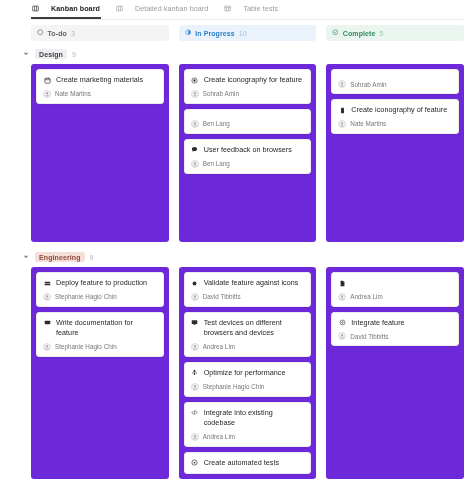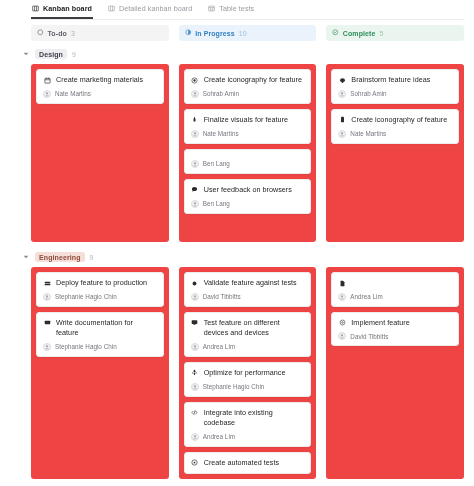--- a/index.html
+++ b/index.html
@@ -27,21 +27,21 @@
     content: "";
     position: absolute;
     left: 31px; right: 10px; bottom: 0;
     height: 1px;
     background: #ececee;
   }
   .tab {
     position: relative;
     display: flex;
     align-items: center;
-    gap: 4px;
+    gap: 12px;
     height: 19px;
     padding: 0 1px 3px 1px;
     font-size: 7.2px;
     color: #9a9aa2;
     cursor: pointer;
     white-space: nowrap;
     letter-spacing: .05px;
   }
   .tab.active { color: #1d1d20; font-weight: bold; }
   .tab.active::after {
@@ -112,21 +112,21 @@
     letter-spacing: .1px;
   }
   .group-tag.design { background:#ededf2; color:#3f3f46; }
   .group-tag.engineering { background:#f7dfd9; color:#8c4b3c; }
   .group-count { font-size: 7px; color: #b6b6bd; }
 
   
   .lanes { display: flex; gap: 10px; align-items: stretch; }
   .lane {
     flex: 1 1 0;
-    background: #ef4444;
+    background: #6d28d9;
     border-radius: 3px;
     padding: 5px;
     display: flex;
     flex-direction: column;
     gap: 5px;
   }
 
   
   .card {
     background: #ffffff;
@@ -292,39 +292,20 @@
             <span class="avatar">
               <svg width="8" height="8" viewBox="0 0 16 16">
                   <circle cx="8" cy="6" r="2.6" fill="#9a9aa4"></circle>
                   <path d="M2.8 14.5a5.2 5.2 0 0110.4 0z" fill="#c9c9d0"></path>
                 </svg>
             </span>
             <span>Sohrab Amin</span>
           </div>
         </div>
 
-        <div class="card">
-          <div class="card-title">
-            <span class="tico">
-              <svg width="7" height="7" viewBox="0 0 16 16" fill="currentColor">
-                <path d="M8 1.2l2.2 5.4v6.2H5.8V6.6z"></path>
-              </svg>
-            </span>
-            <span>Finalize visuals for feature</span>
-          </div>
-          <div class="card-assignee">
-            <span class="avatar">
-              <svg width="8" height="8" viewBox="0 0 16 16">
-                  <circle cx="8" cy="6" r="2.6" fill="#9a9aa4"></circle>
-                  <path d="M2.8 14.5a5.2 5.2 0 0110.4 0z" fill="#c9c9d0"></path>
-                </svg>
-            </span>
-            <span>Nate Martins</span>
-          </div>
-        </div>
 
         <div class="card">
           <div class="card-assignee">
             <span class="avatar">
               <svg width="8" height="8" viewBox="0 0 16 16">
                   <circle cx="8" cy="6" r="2.6" fill="#9a9aa4"></circle>
                   <path d="M2.8 14.5a5.2 5.2 0 0110.4 0z" fill="#c9c9d0"></path>
                 </svg>
             </span>
             <span>Ben Lang</span>
@@ -349,29 +330,20 @@
             </span>
             <span>Ben Lang</span>
           </div>
         </div>
 
       </div>
 
       <div class="lane">
 
         <div class="card">
-          <div class="card-title">
-            <span class="tico">
-              <svg width="7" height="7" viewBox="0 0 16 16" fill="currentColor">
-                <ellipse cx="8" cy="7.2" rx="5.6" ry="4.4"></ellipse>
-                  <rect x="6" y="11.2" width="4" height="2.4" rx=".8"></rect>
-              </svg>
-            </span>
-            <span>Brainstorm feature ideas</span>
-          </div>
           <div class="card-assignee">
             <span class="avatar">
               <svg width="8" height="8" viewBox="0 0 16 16">
                   <circle cx="8" cy="6" r="2.6" fill="#9a9aa4"></circle>
                   <path d="M2.8 14.5a5.2 5.2 0 0110.4 0z" fill="#c9c9d0"></path>
                 </svg>
             </span>
             <span>Sohrab Amin</span>
           </div>
         </div>
@@ -457,42 +429,42 @@
       </div>
 
       <div class="lane">
         <div class="card">
           <div class="card-title">
             <span class="tico">
               <svg width="7" height="7" viewBox="0 0 16 16" fill="currentColor">
                 <circle cx="8" cy="8" r="4.4"></circle>
               </svg>
             </span>
-            <span>Validate feature against tests</span>
+            <span>Validate feature against icons</span>
           </div>
           <div class="card-assignee">
             <span class="avatar">
               <svg width="8" height="8" viewBox="0 0 16 16">
                   <circle cx="8" cy="6" r="2.6" fill="#9a9aa4"></circle>
                   <path d="M2.8 14.5a5.2 5.2 0 0110.4 0z" fill="#c9c9d0"></path>
                 </svg>
             </span>
             <span>David Tibbitts</span>
           </div>
         </div>
 
         <div class="card">
           <div class="card-title">
             <span class="tico">
               <svg width="7" height="7" viewBox="0 0 16 16" fill="currentColor">
                 <rect x="1.6" y="3" width="12.8" height="8.4" rx="1"></rect>
                   <rect x="5.6" y="12.2" width="4.8" height="1.4" rx=".5"></rect>
               </svg>
             </span>
-            <span>Test feature on different devices and devices</span>
+            <span>Test devices on different browsers and devices</span>
           </div>
           <div class="card-assignee">
             <span class="avatar">
               <svg width="8" height="8" viewBox="0 0 16 16">
                   <circle cx="8" cy="6" r="2.6" fill="#9a9aa4"></circle>
                   <path d="M2.8 14.5a5.2 5.2 0 0110.4 0z" fill="#c9c9d0"></path>
                 </svg>
             </span>
             <span>Andrea Lim</span>
           </div>
@@ -575,21 +547,21 @@
         </div>
 
         <div class="card">
           <div class="card-title">
             <span class="tico">
               <svg width="7" height="7" viewBox="0 0 16 16" fill="none" stroke="currentColor" stroke-width="1.3">
                 <circle cx="8" cy="8" r="5.6"></circle>
                   <circle cx="8" cy="8" r="1.8"></circle>
               </svg>
             </span>
-            <span>Implement feature</span>
+            <span>Integrate feature</span>
           </div>
           <div class="card-assignee">
             <span class="avatar">
               <svg width="8" height="8" viewBox="0 0 16 16">
                   <circle cx="8" cy="6" r="2.6" fill="#9a9aa4"></circle>
                   <path d="M2.8 14.5a5.2 5.2 0 0110.4 0z" fill="#c9c9d0"></path>
                 </svg>
             </span>
             <span>David Tibbitts</span>
           </div>

